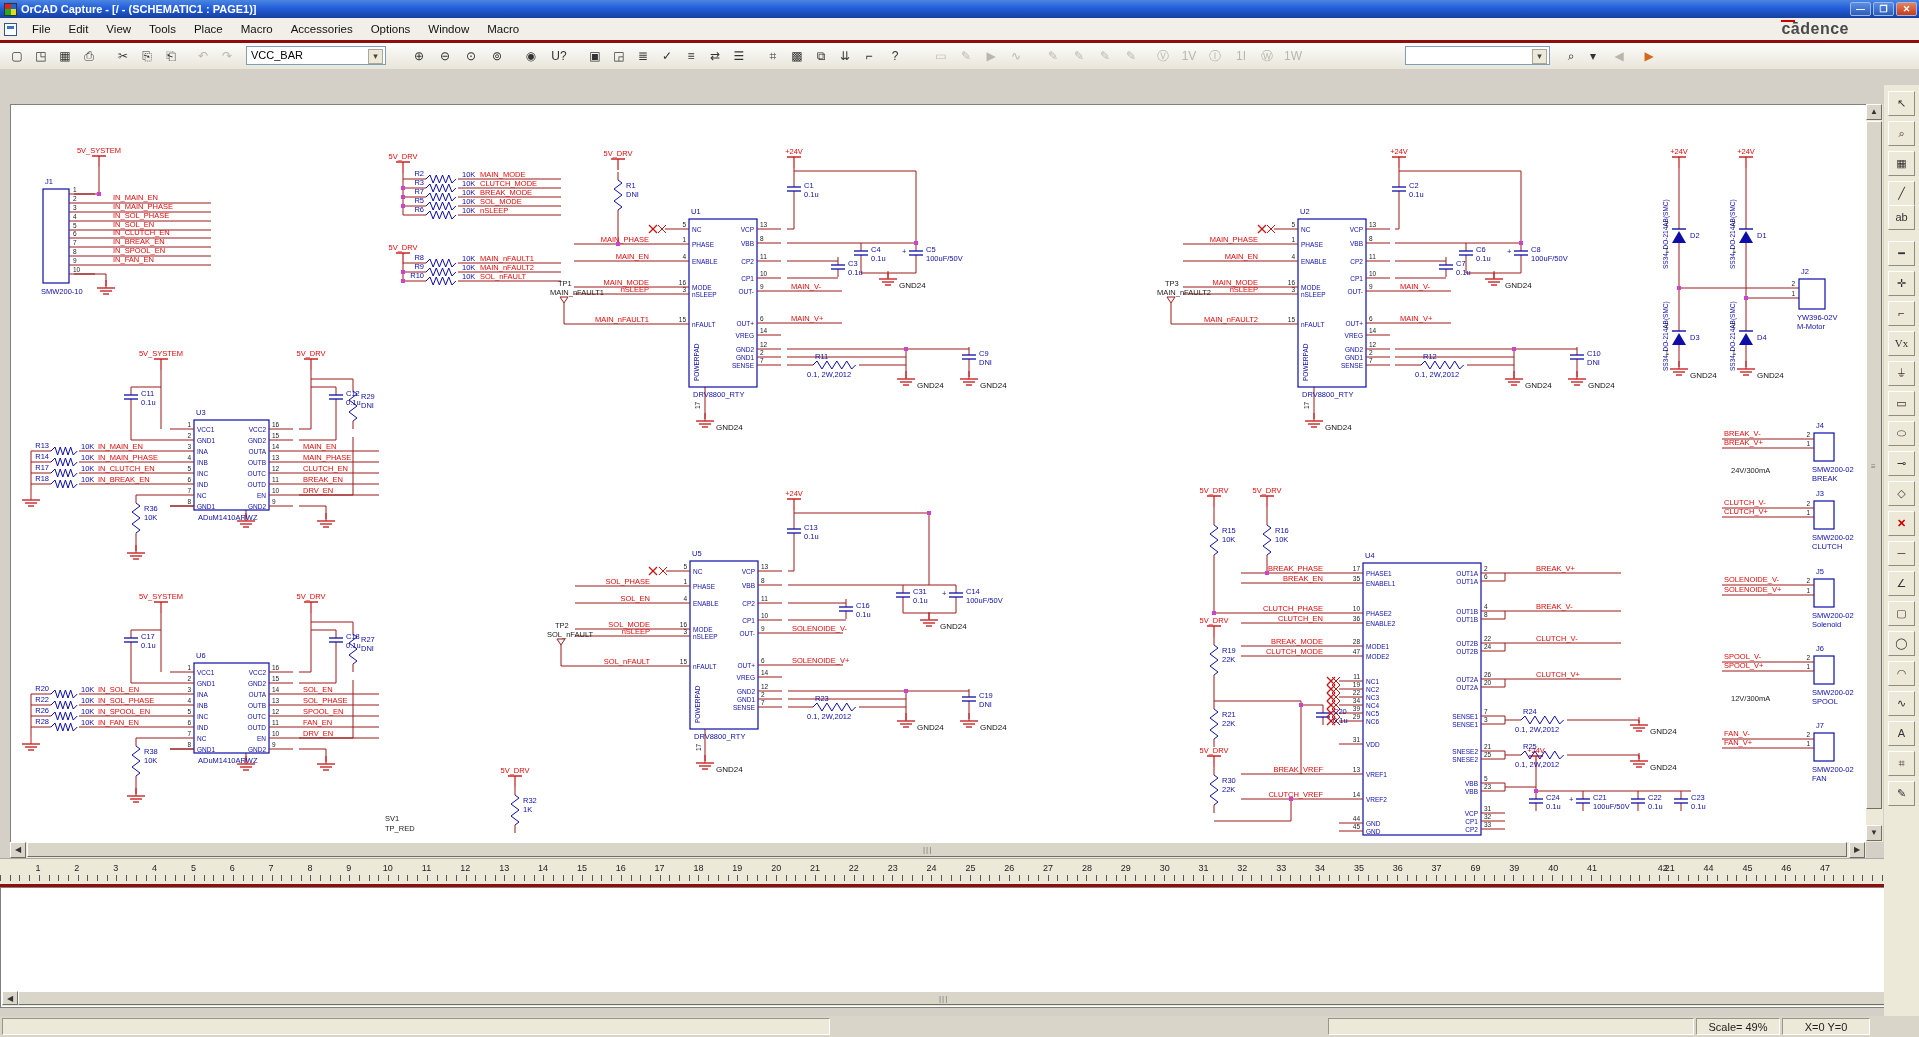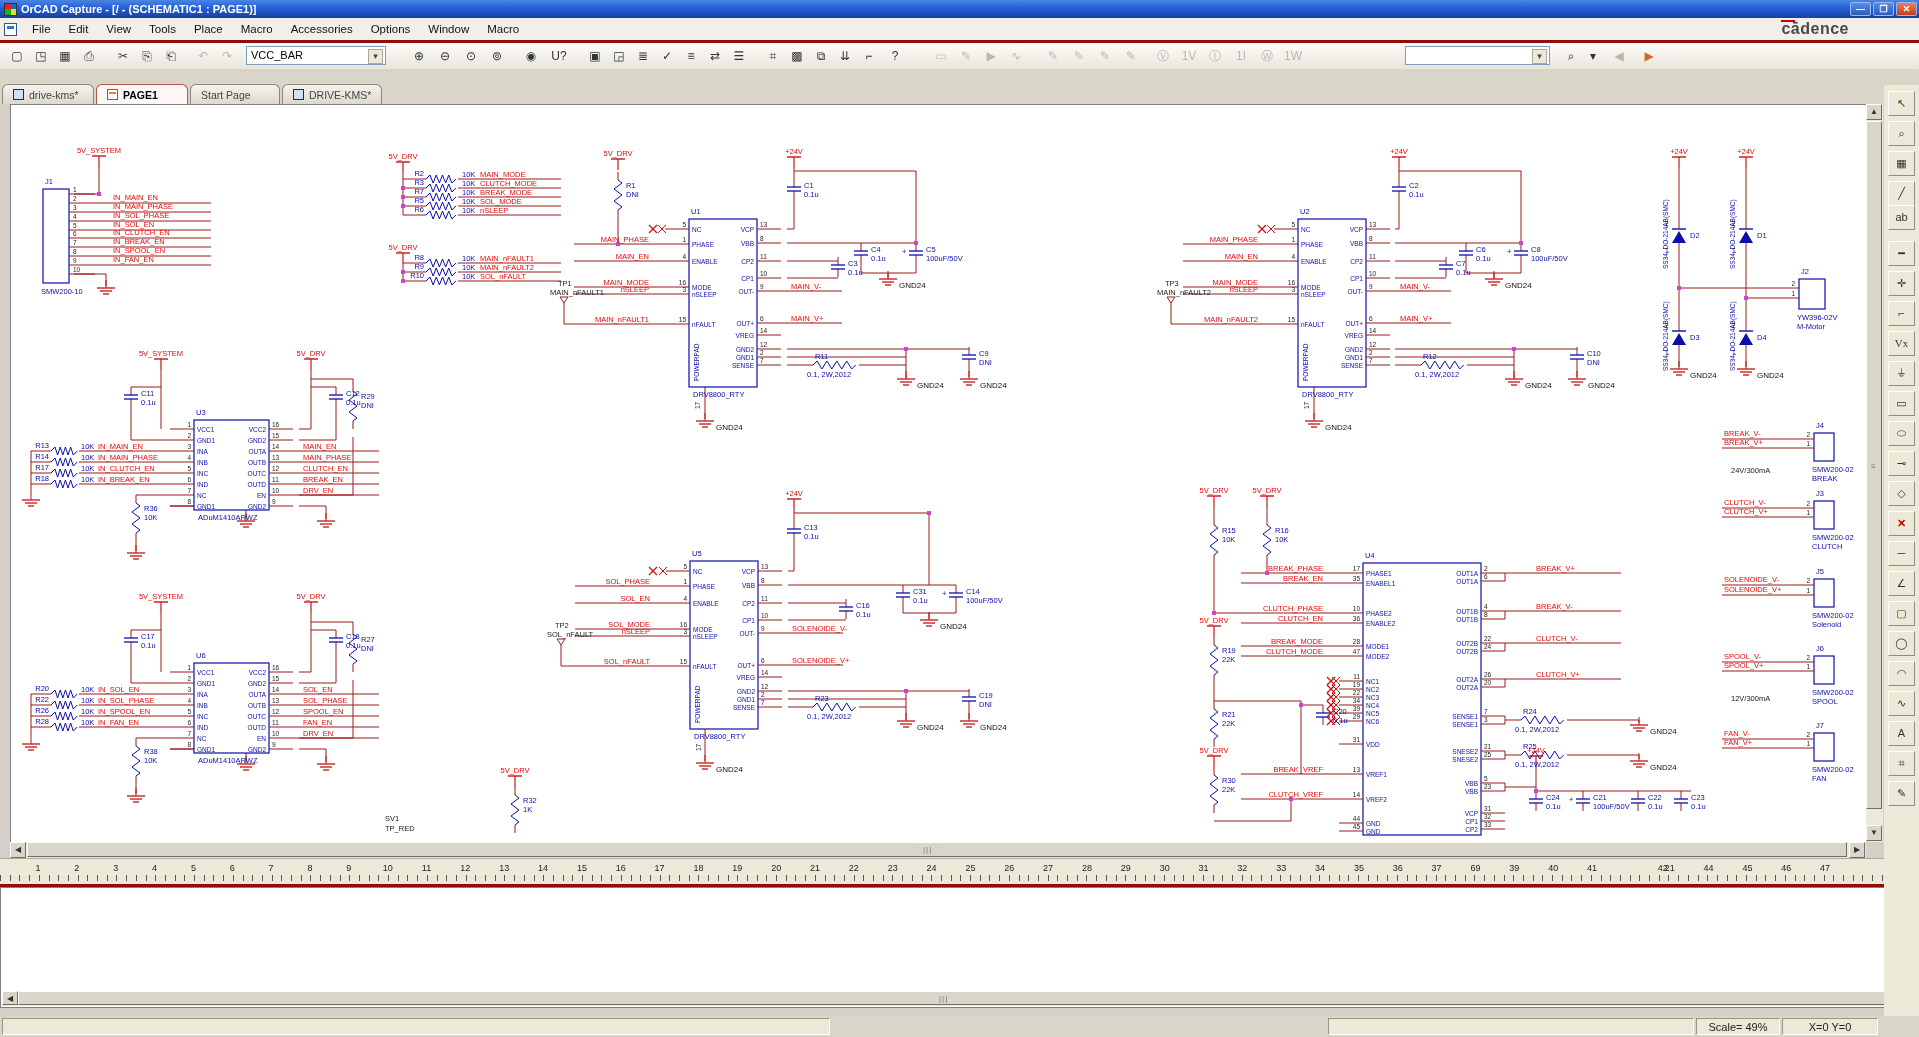--- a/index.html
+++ b/index.html
@@ -186,37 +186,20 @@
       <div class="tbtn dis" style="left: 1204px;">Ⓘ</div>
       <div class="tbtn dis" style="left: 1230px;">1I</div>
       <div class="tbtn dis" style="left: 1256px;">Ⓦ</div>
       <div class="tbtn dis" style="left: 1282px;">1W</div>
       <div class="tbtn en" style="left: 1560px;">⌕</div>
       <div class="tbtn en" style="left: 1582px;">▾</div>
       <div class="tbtn dis" style="left: 1608px;">◀</div>
       <div class="tbtn en accent" style="left: 1638px;">▶</div>
     </div>
 
-  <div id="tabstrip">
-      <div class="tab" style="left: 2px; min-width: 92px;">
-        <span class="tabicon"></span>
-        <span>drive-kms*</span>
-      </div>
-      <div class="tab active" style="left: 96px; min-width: 92px;">
-        <span class="tabicon page"></span>
-        <span>PAGE1</span>
-      </div>
-      <div class="tab" style="left: 190px; min-width: 90px;">
-        <span>Start Page</span>
-      </div>
-      <div class="tab" style="left: 282px; min-width: 98px;">
-        <span class="tabicon"></span>
-        <span>DRIVE-KMS*</span>
-      </div>
-    </div>
 
   <div id="canvas">
     <svg id="schsvg" width="1856" height="738" viewBox="10 104 1856 738">
         <g>
           <line x1="98" y1="166" x2="98" y2="193" stroke="#9b1b1b" stroke-width="1"></line>
           <line x1="73" y1="193" x2="98" y2="193" stroke="#9b1b1b" stroke-width="1"></line>
           <line x1="73" y1="273" x2="105" y2="273" stroke="#9b1b1b" stroke-width="1"></line>
           <line x1="105" y1="273" x2="105" y2="285" stroke="#9b1b1b" stroke-width="1"></line>
           <line x1="617" y1="217" x2="617" y2="243" stroke="#9b1b1b" stroke-width="1"></line>
           <line x1="793" y1="167" x2="793" y2="178" stroke="#9b1b1b" stroke-width="1"></line>
@@ -1841,21 +1824,21 @@
       <div class="sb-btn" style="right:0;top:0;width:16px;height:14px;">▶</div>
     </div>
   </div>
 
   <div id="statusbar">
     <div class="scell" style="left:2px;width:828px;"></div>
     <div class="scell" style="left:1328px;width:366px;"></div>
     <div class="scell" style="left:1696px;width:84px;">
         <span>Scale= 49%</span>
       </div>
-    <div class="scell" style="left:1782px;width:96px;">
+    <div class="scell" style="left:1782px;width:88px;">
         <span>X=0  Y=0</span>
       </div>
   </div>
 
   <div id="palette">
       <div class="ptool" style="top: 6px;">↖</div>
       <div class="ptool" style="top: 36px;">⌕</div>
       <div class="ptool" style="top: 66px;">▦</div>
       <div class="ptool" style="top: 96px;">╱</div>
       <div class="ptool" style="top: 120px;">ab</div>

